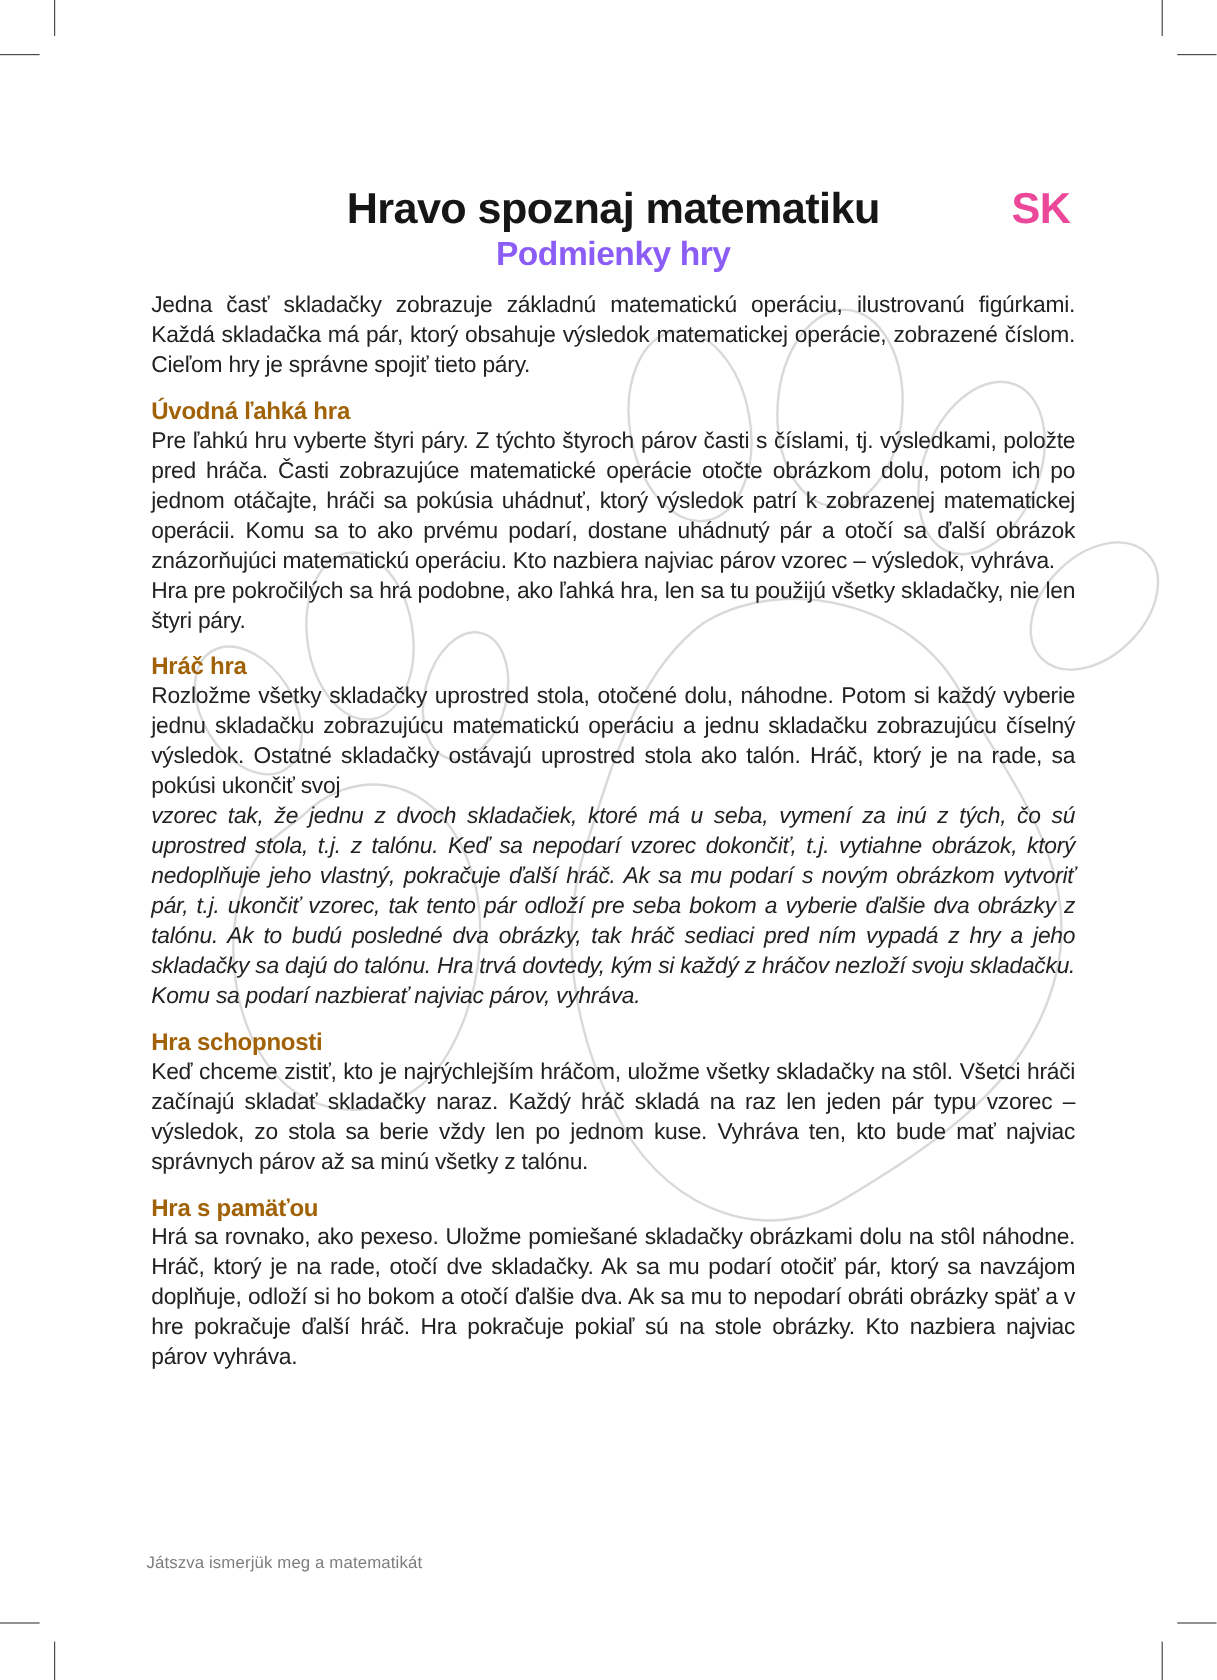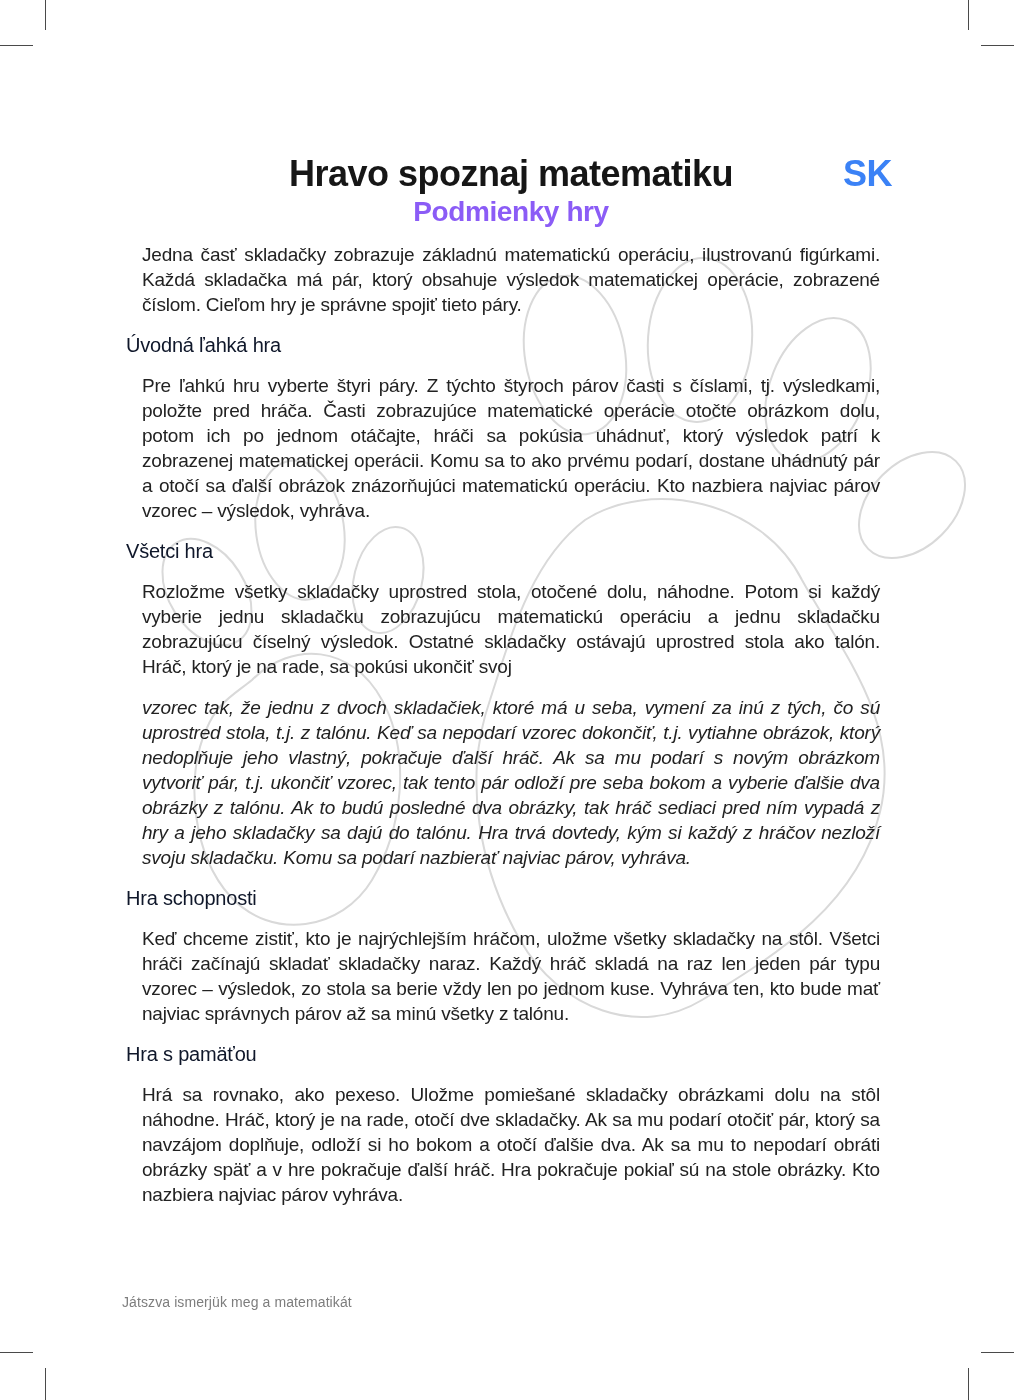--- a/index.html
+++ b/index.html
@@ -58,47 +58,47 @@
     letter-spacing: -0.5px;
     color: #161616;
   }
   .lang-code {
     position: absolute;
     right: 4px;
     top: 0;
     font-size: 36px;
     font-weight: bold;
     letter-spacing: -0.5px;
-    color: #3b82f6;
+    color: #ec4899;
   }
   h2.subtitle {
     margin: 2px 0 0;
     text-align: center;
     font-size: 28px;
     line-height: 32px;
     font-weight: bold;
     letter-spacing: -0.4px;
     color: #8b5cf6;
   }
   .body-text p {
-    margin: 16px;
+    margin: 0;
     font-size: 19px;
     line-height: 25px;
     letter-spacing: -0.2px;
     text-align: justify;
     color: #222222;
   }
   p.intro { margin-top: 14px; }
   section h3 {
     margin: 14px 0 0;
     font-size: 20px;
     line-height: 24px;
-    font-weight: normal;
+    font-weight: bold;
     letter-spacing: -0.2px;
-    color: #0f172a;
+    color: #a16207;
   }
   section p { margin-top: 6px; }
   section p + p { margin-top: 10px; font-style: italic; }
   .footer-note {
     position: absolute;
     left: 82px;
     top: 1293px;
     z-index: 1;
     font-size: 14px;
     line-height: 18px;
@@ -157,24 +157,25 @@
     </header>
 
     <p class="intro">Jedna časť skladačky zobrazuje základnú matematickú operáciu, ilustrovanú figúrkami. Každá skladačka má pár, ktorý obsahuje výsledok matematickej operácie, zobrazené číslom. Cieľom hry je správne spojiť tieto páry.</p>
 
     <section>
       <h3>Úvodná ľahká hra</h3>
       <p>Pre ľahkú hru vyberte štyri páry. Z týchto štyroch párov časti s číslami, tj. výsledkami, položte pred hráča. Časti zobrazujúce matematické operácie otočte obrázkom dolu, potom ich po jednom otáčajte, hráči sa pokúsia uhádnuť, ktorý výsledok patrí k zobrazenej matematickej operácii. Komu sa to ako prvému podarí, dostane uhádnutý pár a otočí sa ďalší obrázok znázorňujúci matematickú operáciu. Kto nazbiera najviac párov vzorec – výsledok, vyhráva.</p>
     </section>
 
     <section>
+      <p>Hra pre pokročilých sa hrá podobne, ako ľahká hra, len sa tu použijú všetky skladačky, nie len štyri páry.</p>
     </section>
 
     <section>
-      <h3>Všetci hra</h3>
+      <h3>Hráč hra</h3>
       <p>Rozložme všetky skladačky uprostred stola, otočené dolu, náhodne. Potom si každý vyberie jednu skladačku zobrazujúcu matematickú operáciu a jednu skladačku zobrazujúcu číselný výsledok. Ostatné skladačky ostávajú uprostred stola ako talón. Hráč, ktorý je na rade, sa pokúsi ukončiť svoj</p>
       <p>vzorec tak, že jednu z dvoch skladačiek, ktoré má u seba, vymení za inú z tých, čo sú uprostred stola, t.j. z talónu. Keď sa nepodarí vzorec dokončiť, t.j. vytiahne obrázok, ktorý nedoplňuje jeho vlastný, pokračuje ďalší hráč. Ak sa mu podarí s novým obrázkom vytvoriť pár, t.j. ukončiť vzorec, tak tento pár odloží pre seba bokom a vyberie ďalšie dva obrázky z talónu. Ak to budú posledné dva obrázky, tak hráč sediaci pred ním vypadá z hry a jeho skladačky sa dajú do talónu. Hra trvá dovtedy, kým si každý z hráčov nezloží svoju skladačku. Komu sa podarí nazbierať najviac párov, vyhráva.</p>
     </section>
 
     <section>
       <h3>Hra schopnosti</h3>
       <p>Keď chceme zistiť, kto je najrýchlejším hráčom, uložme všetky skladačky na stôl. Všetci hráči začínajú skladať skladačky naraz. Každý hráč skladá na raz len jeden pár typu vzorec – výsledok, zo stola sa berie vždy len po jednom kuse. Vyhráva ten, kto bude mať najviac správnych párov až sa minú všetky z talónu.</p>
     </section>
 
     <section>

